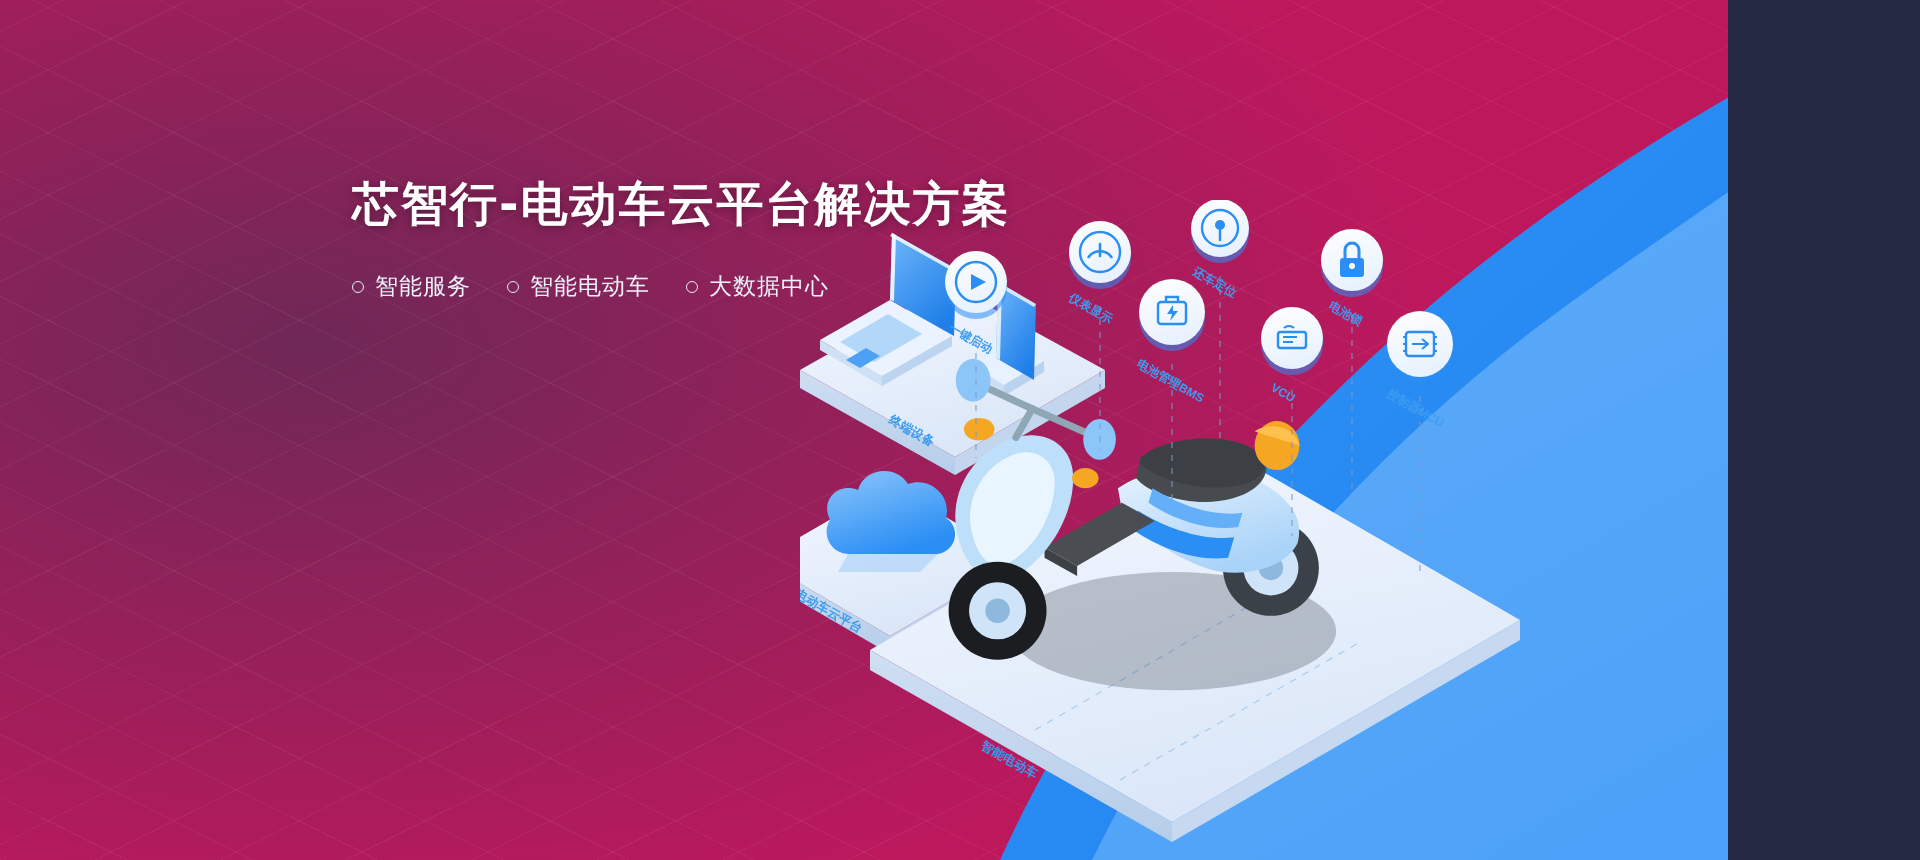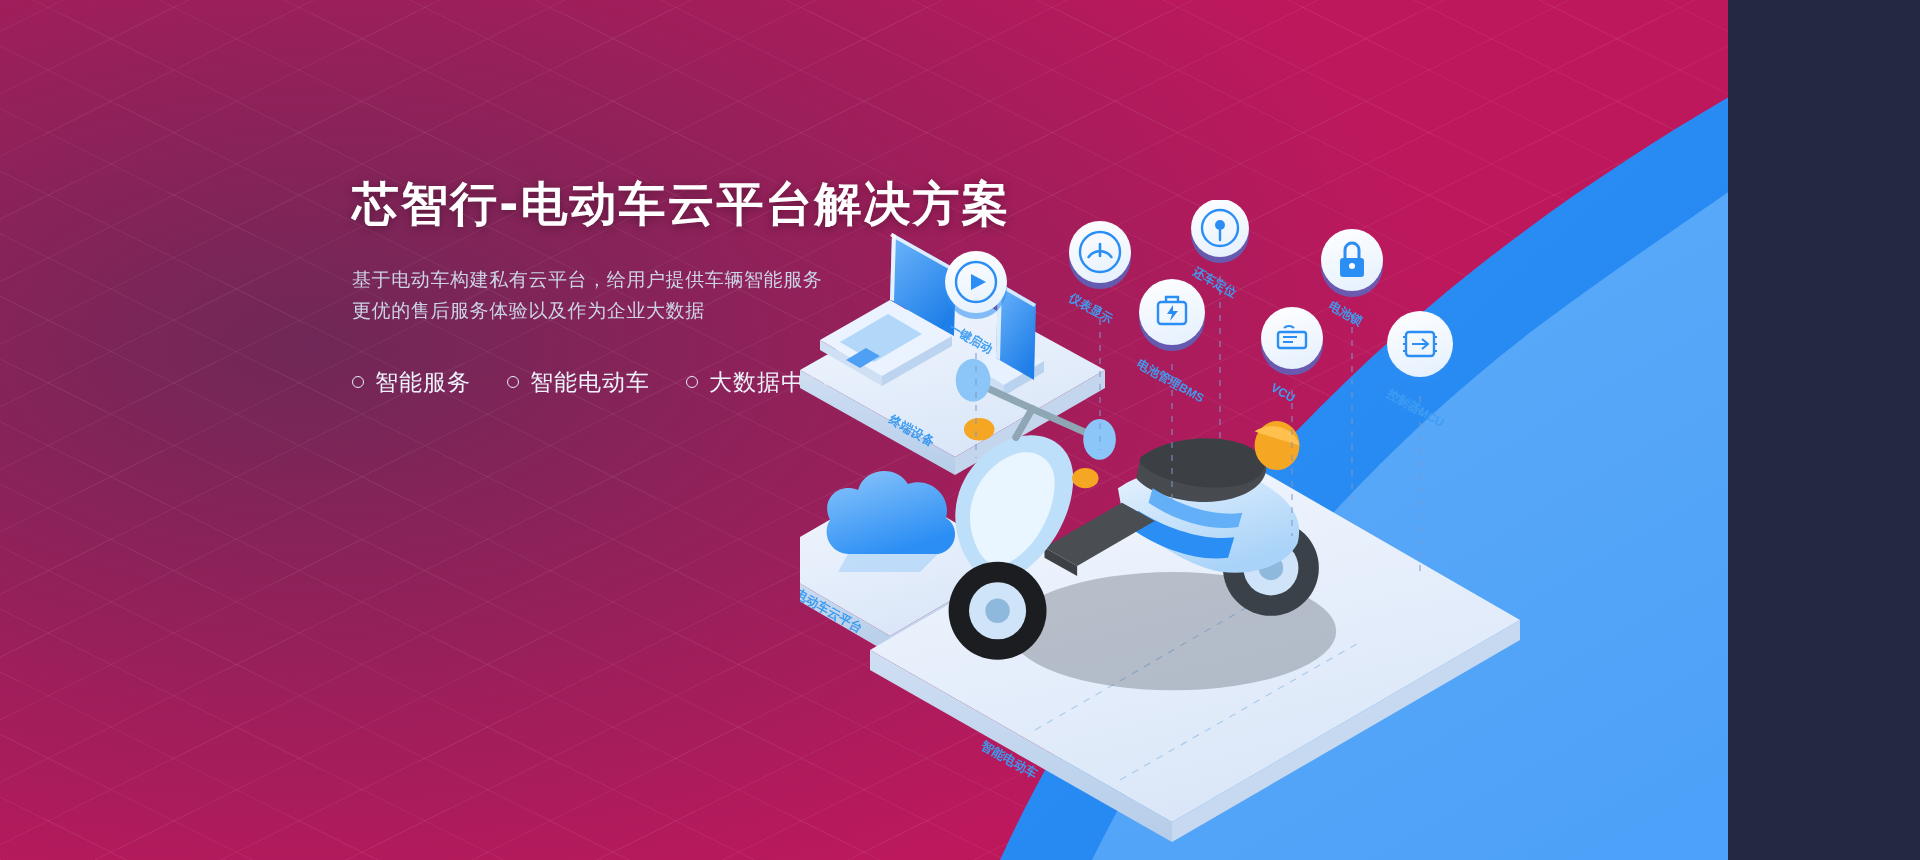--- a/index.html
+++ b/index.html
@@ -82,24 +82,20 @@
         <stop offset="1" stop-color="#4da1f8"></stop>
       </linearGradient>
     </defs>
     <path d="M1920,0 L1920,860 L1000,860 C1100,640 1270,430 1480,265 C1620,155 1790,55 1920,0 Z" fill="url(#gDark)"></path>
     <path d="M1920,58 L1920,860 L1092,860 C1188,664 1348,470 1540,325 C1660,236 1800,145 1920,58 Z" fill="url(#gLight)"></path>
   </svg>
 
   <div class="copy">
     <div class="title">芯智行-电动车云平台解决方案</div>
 
-    <div class="subtitle">
-      <div class="line">基于电动车构建私有云平台，给用户提供车辆智能服务</div>
-      <div class="line">更优的售后服务体验以及作为企业大数据</div>
-    </div>
 
     <div class="features">
       <div class="feature">
         <span class="dot"></span>
         <span class="flabel">智能服务</span>
       </div>
       <div class="feature">
         <span class="dot"></span>
         <span class="flabel">智能电动车</span>
       </div>

